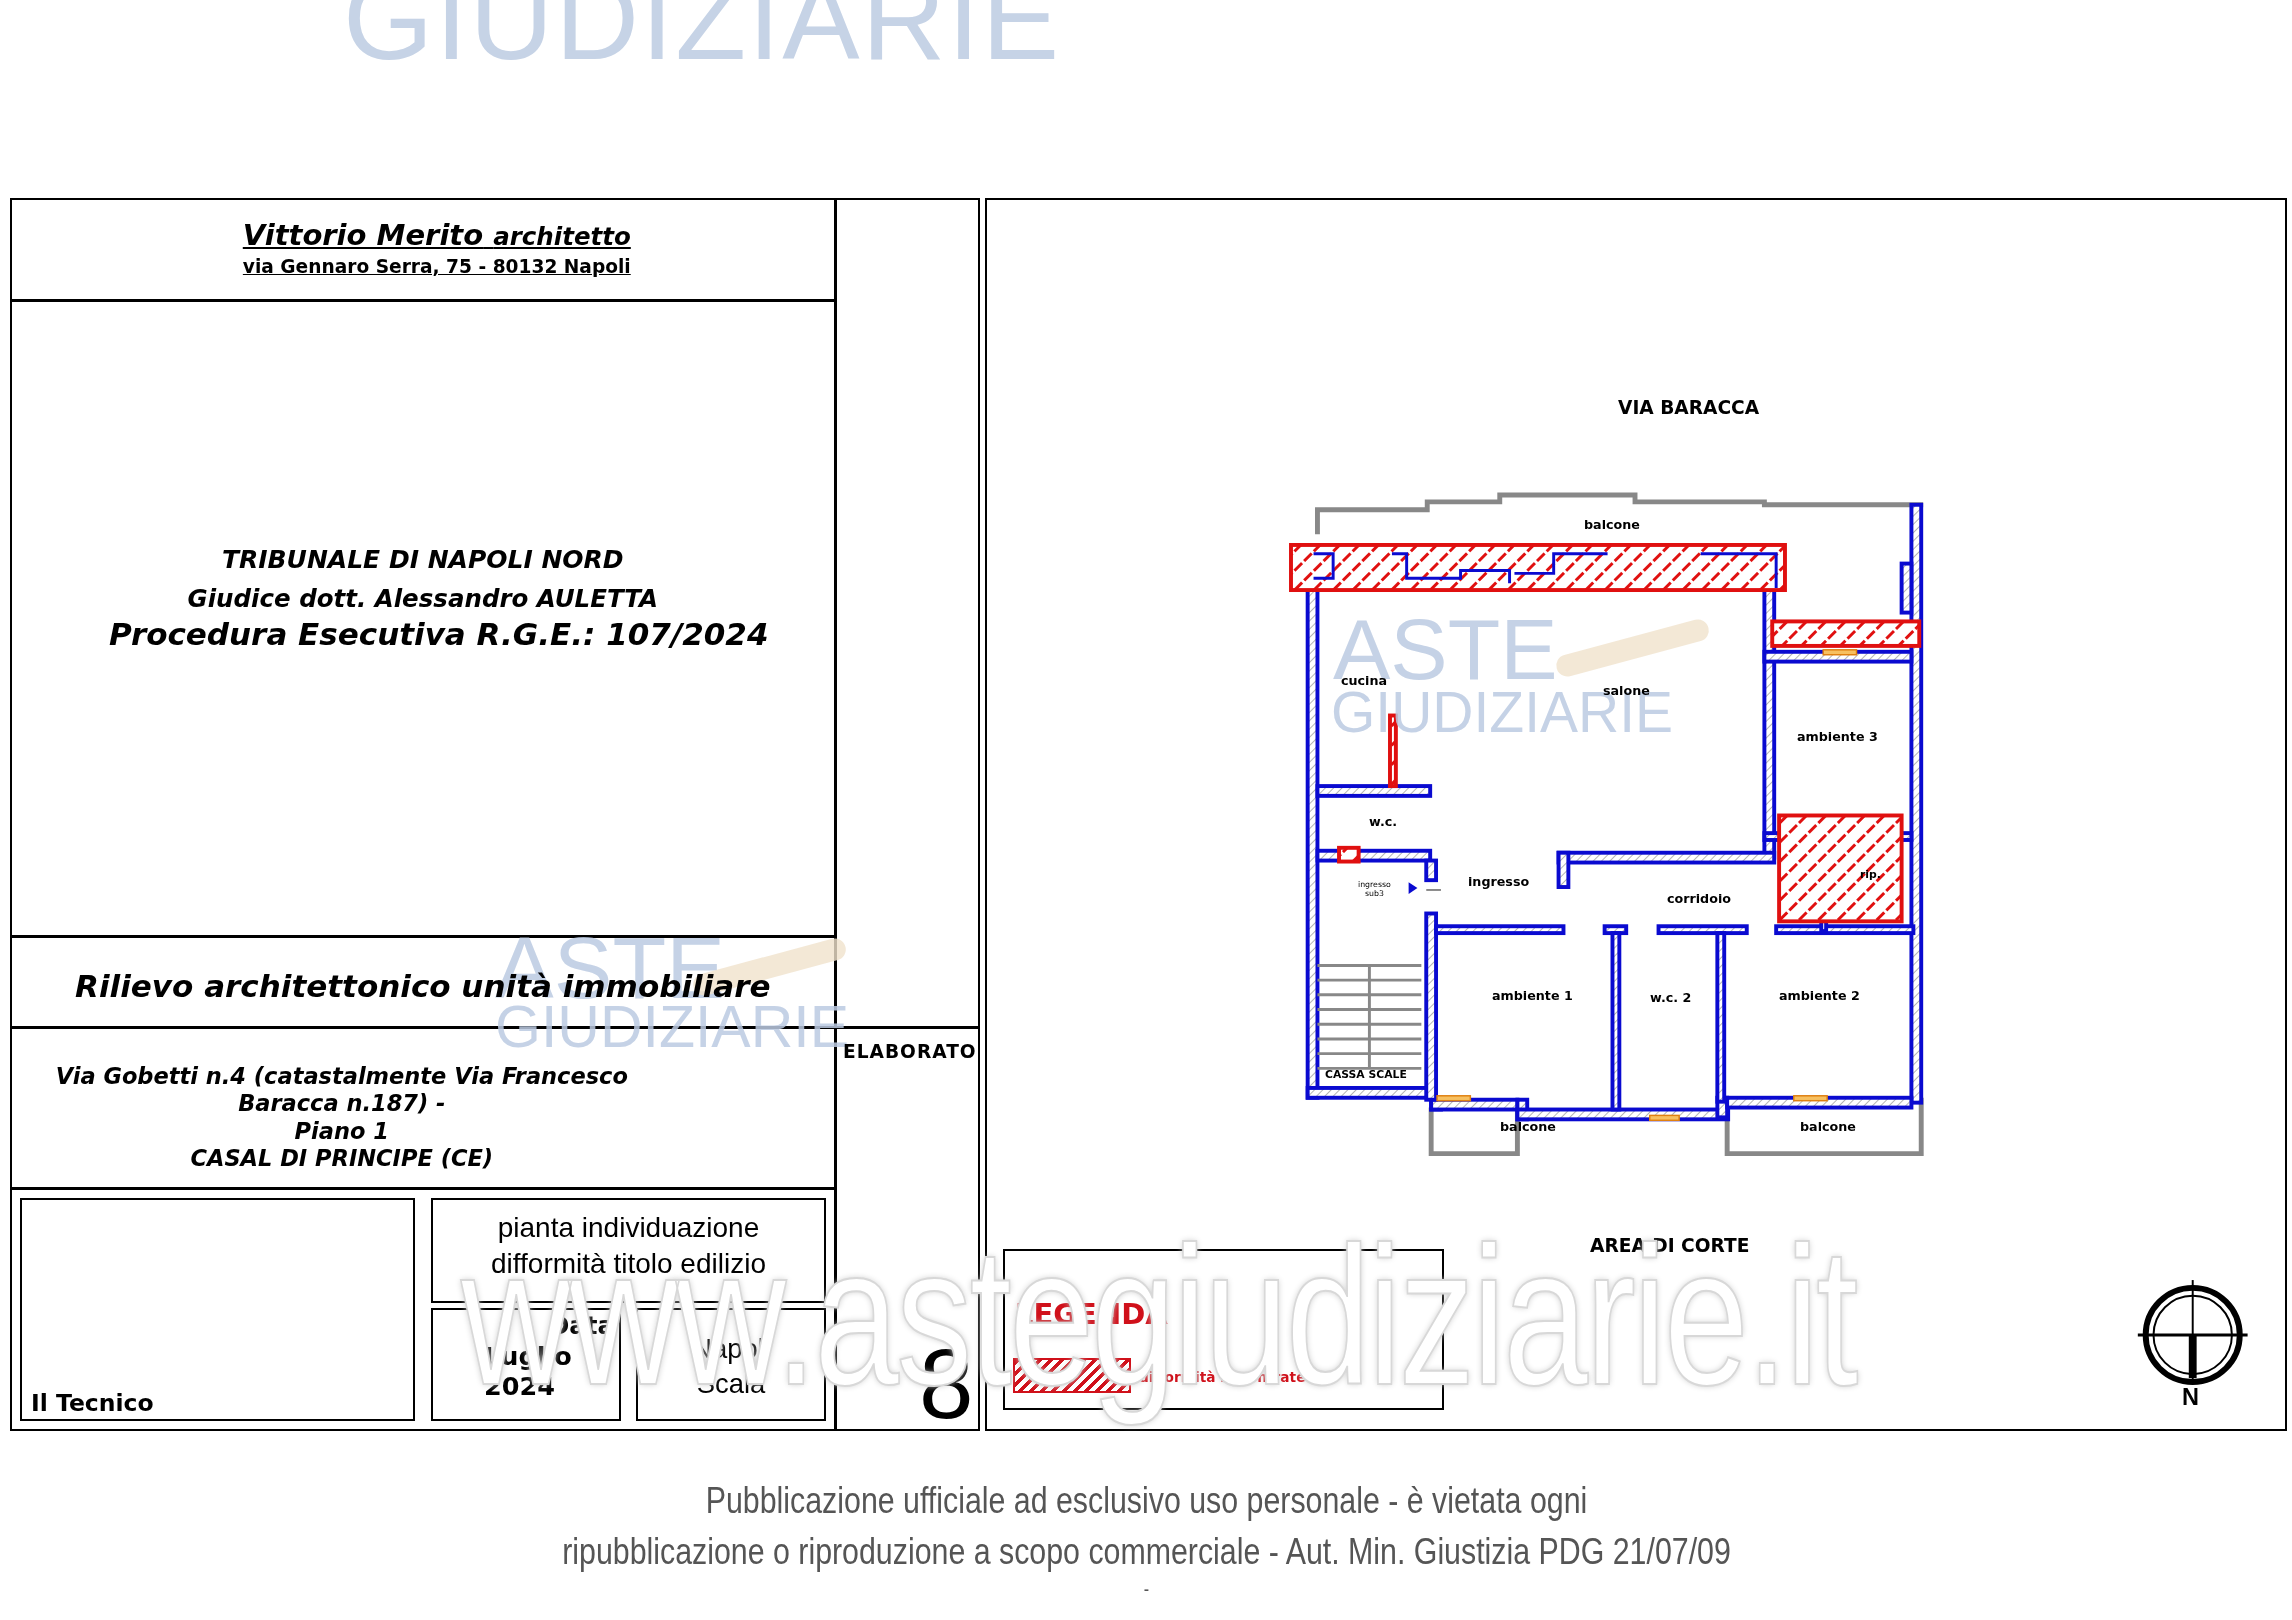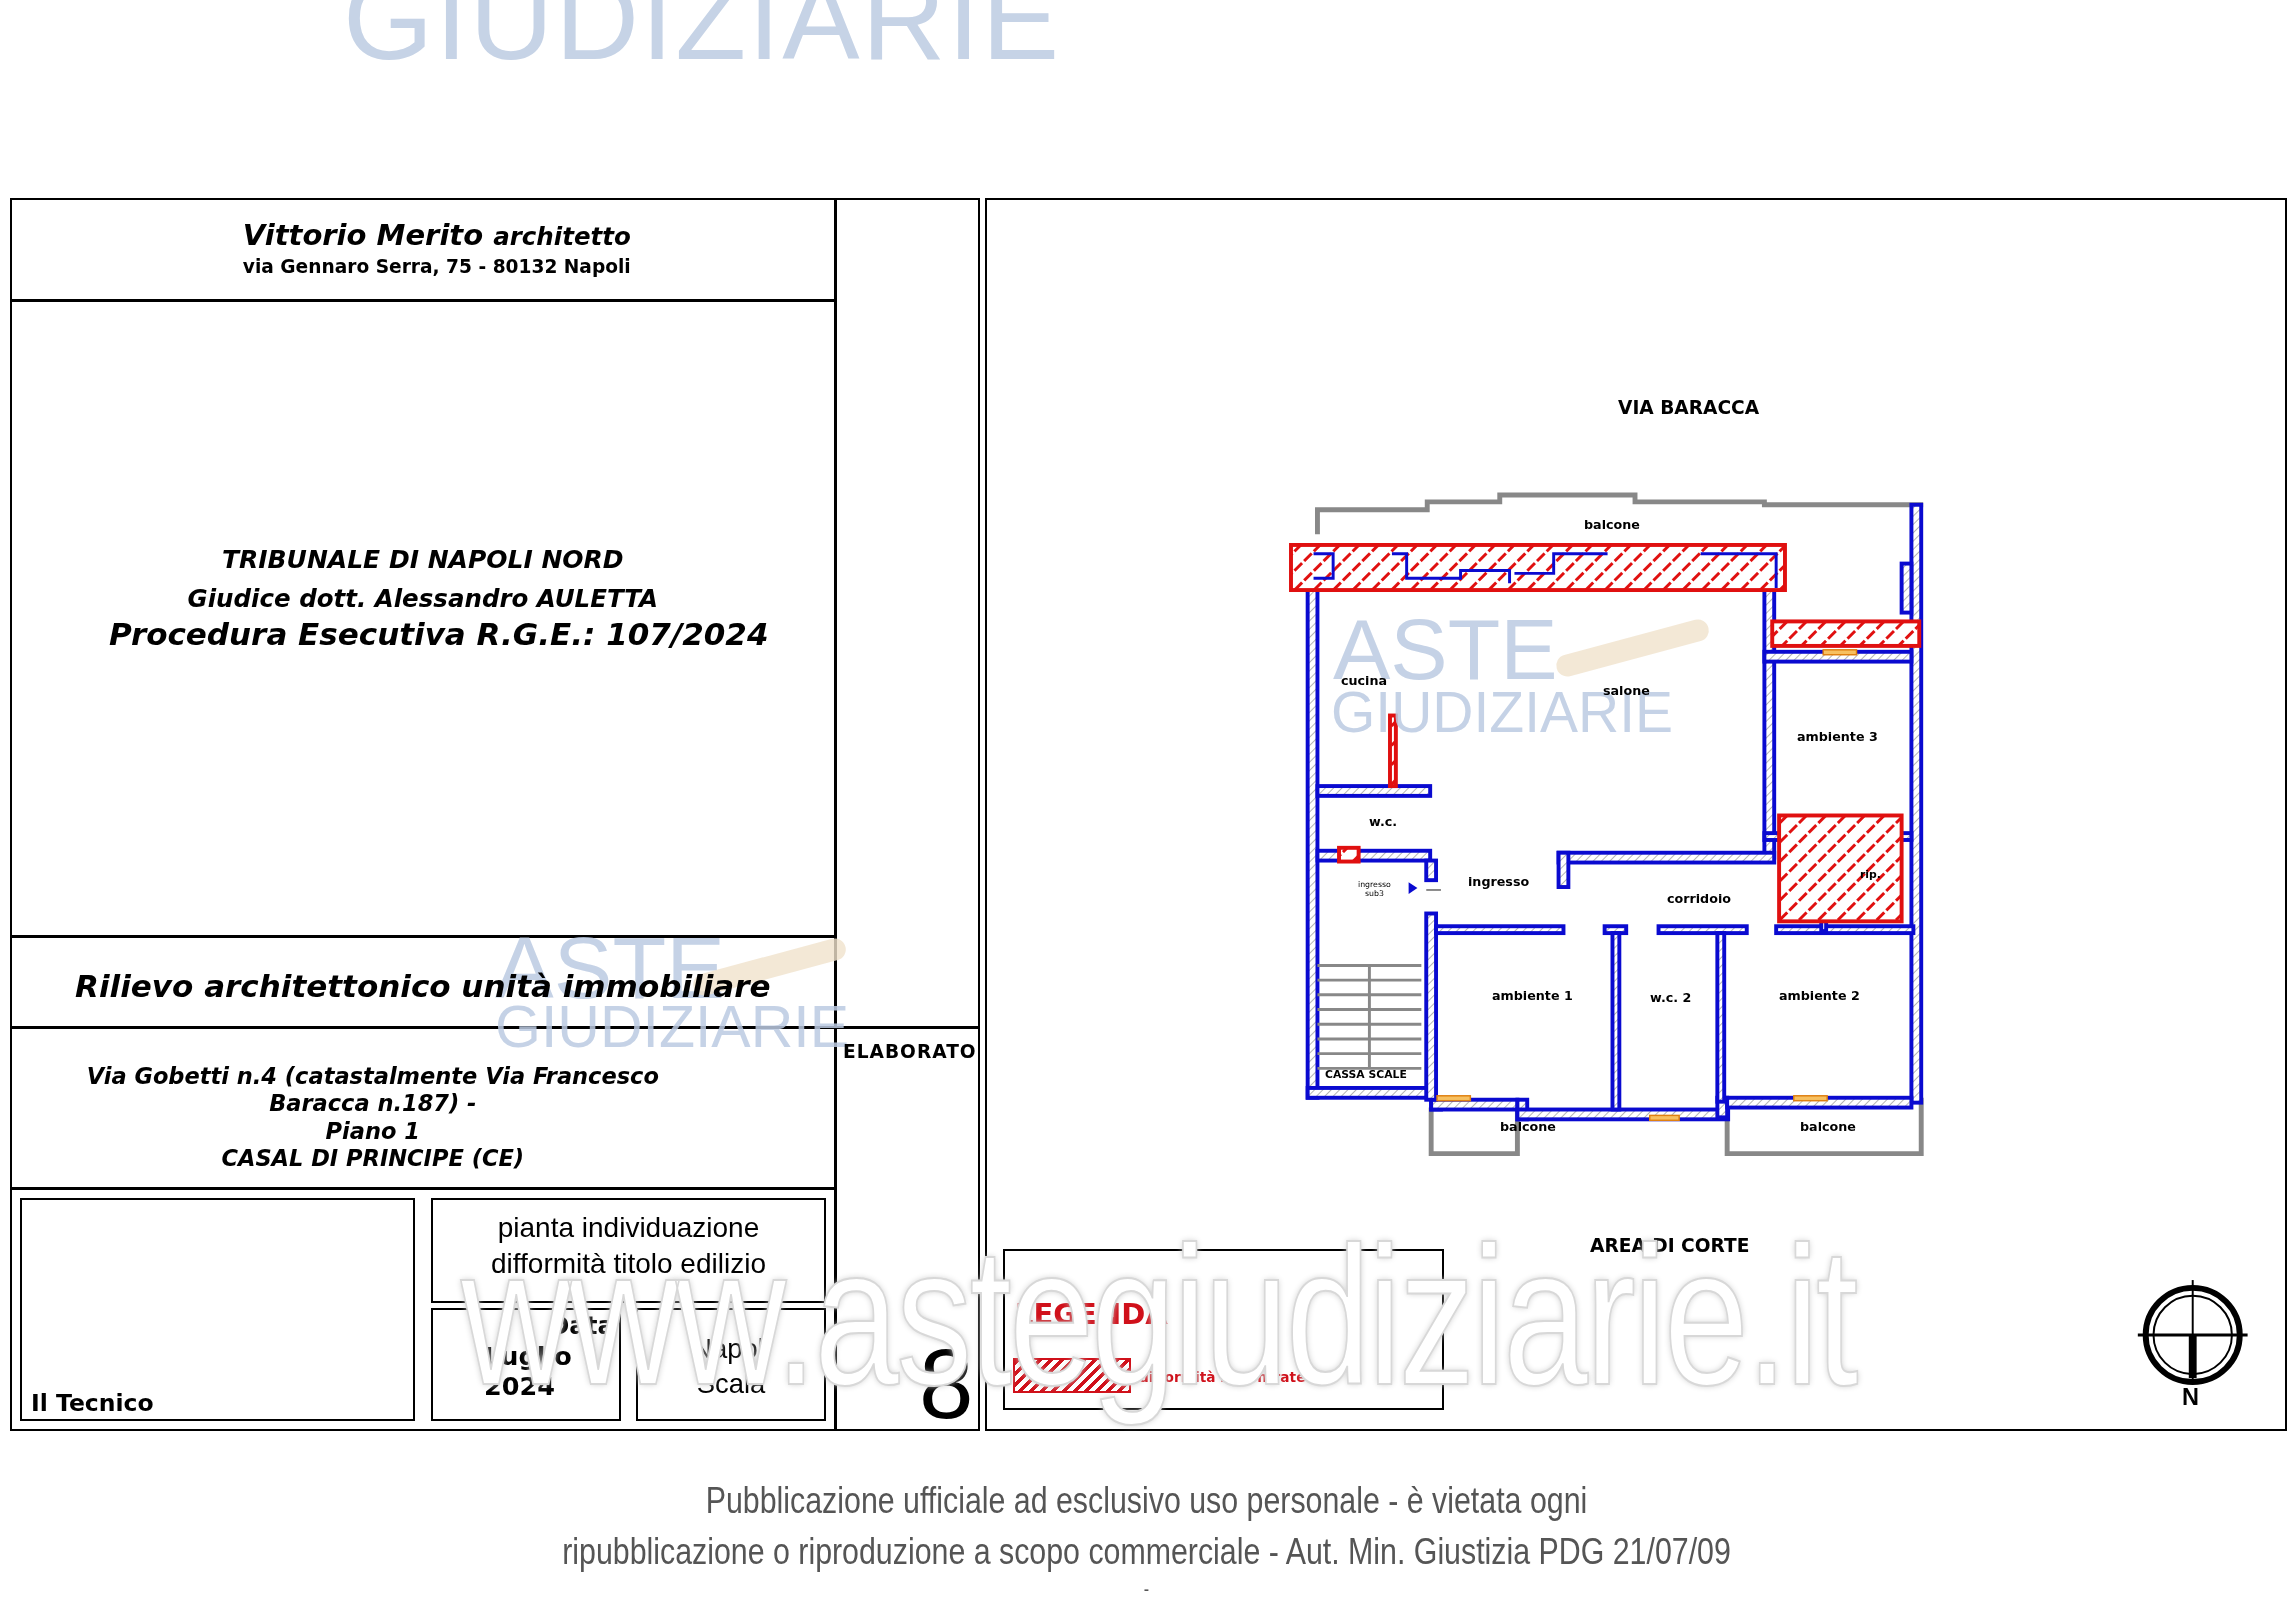--- a/index.html
+++ b/index.html
@@ -22,21 +22,21 @@
 
 <div class="abs wm-top">GIUDIZIARIE</div>
 
 <div class="panel" style="left:9.8px; top:198px; width:970px; height:1233px;"></div>
 <div class="vline" style="left:834px; top:198px; height:1233px;"></div>
 <div class="hline" style="left:9.8px; top:299px; width:826px;"></div>
 <div class="hline" style="left:9.8px; top:935px; width:826px;"></div>
 <div class="hline" style="left:9.8px; top:1026px; width:970px;"></div>
 <div class="hline" style="left:9.8px; top:1187px; width:826px;"></div>
 
-<div class="abs center" style="left:9.8px; top:218px; width:854px;">
+<div class="abs center" style="left:9.8px; top:218px; width:854px;text-decoration:underline;">
   <div style="font-size:29px;" class="it">
     <span>Vittorio Merito</span>
     <span style="font-size:24.5px;">architetto</span>
   </div>
   <div style="font-size:18.6px; font-weight:bold; margin-top:3.9px;">via Gennaro Serra, 75 - 80132 Napoli</div>
 </div>
 
 <div class="abs center" style="left:9.8px; top:537px; width:826px;">
   <div class="it" style="font-size:25px; line-height:45px;">TRIBUNALE DI NAPOLI NORD</div>
   <div class="it" style="font-size:24.5px; line-height:33px;">Giudice dott. Alessandro AULETTA</div>
@@ -46,21 +46,21 @@
 <div class="abs wm-aste" style="left:495px; top:931px; font-size:88px;">
   <div>ASTE</div>
 </div>
 <div class="abs wm-aste" style="left:495px; top:1002px; font-size:59px;">
   <div>GIUDIZIARIE</div>
 </div>
 <div class="abs" style="left:691px; top:956px; width:157px; height:21.6px; background:#f0e2cc; border-radius:10.8px; transform:rotate(-15deg); opacity:0.8;"></div>
 
 <div class="abs center it" style="left:9.8px; top:968px; width:826px; font-size:31px;">Rilievo architettonico unità immobiliare</div>
 
-<div class="abs center it" style="left:9.8px; top:1063px; width:664px; font-size:22.5px; line-height:27.4px;margin-left:31px;">
+<div class="abs center it" style="left:9.8px; top:1063px; width:664px; font-size:22.5px; line-height:27.4px;">
   <div>Via Gobetti n.4 (catastalmente Via Francesco Baracca n.187)  -</div>
   <div>Piano 1</div>
   <div>CASAL DI PRINCIPE (CE)</div>
 </div>
 
 <div class="abs" style="left:843px; top:1041px; font-size:18.6px; font-weight:bold; letter-spacing:1px;">ELABORATO</div>
 
 <div class="box" style="left:19.6px; top:1198px; width:395px; height:223px;"></div>
 <div class="abs" style="left:31px; top:1389px; font-size:23.5px; font-weight:bold;">Il Tecnico</div>
 

